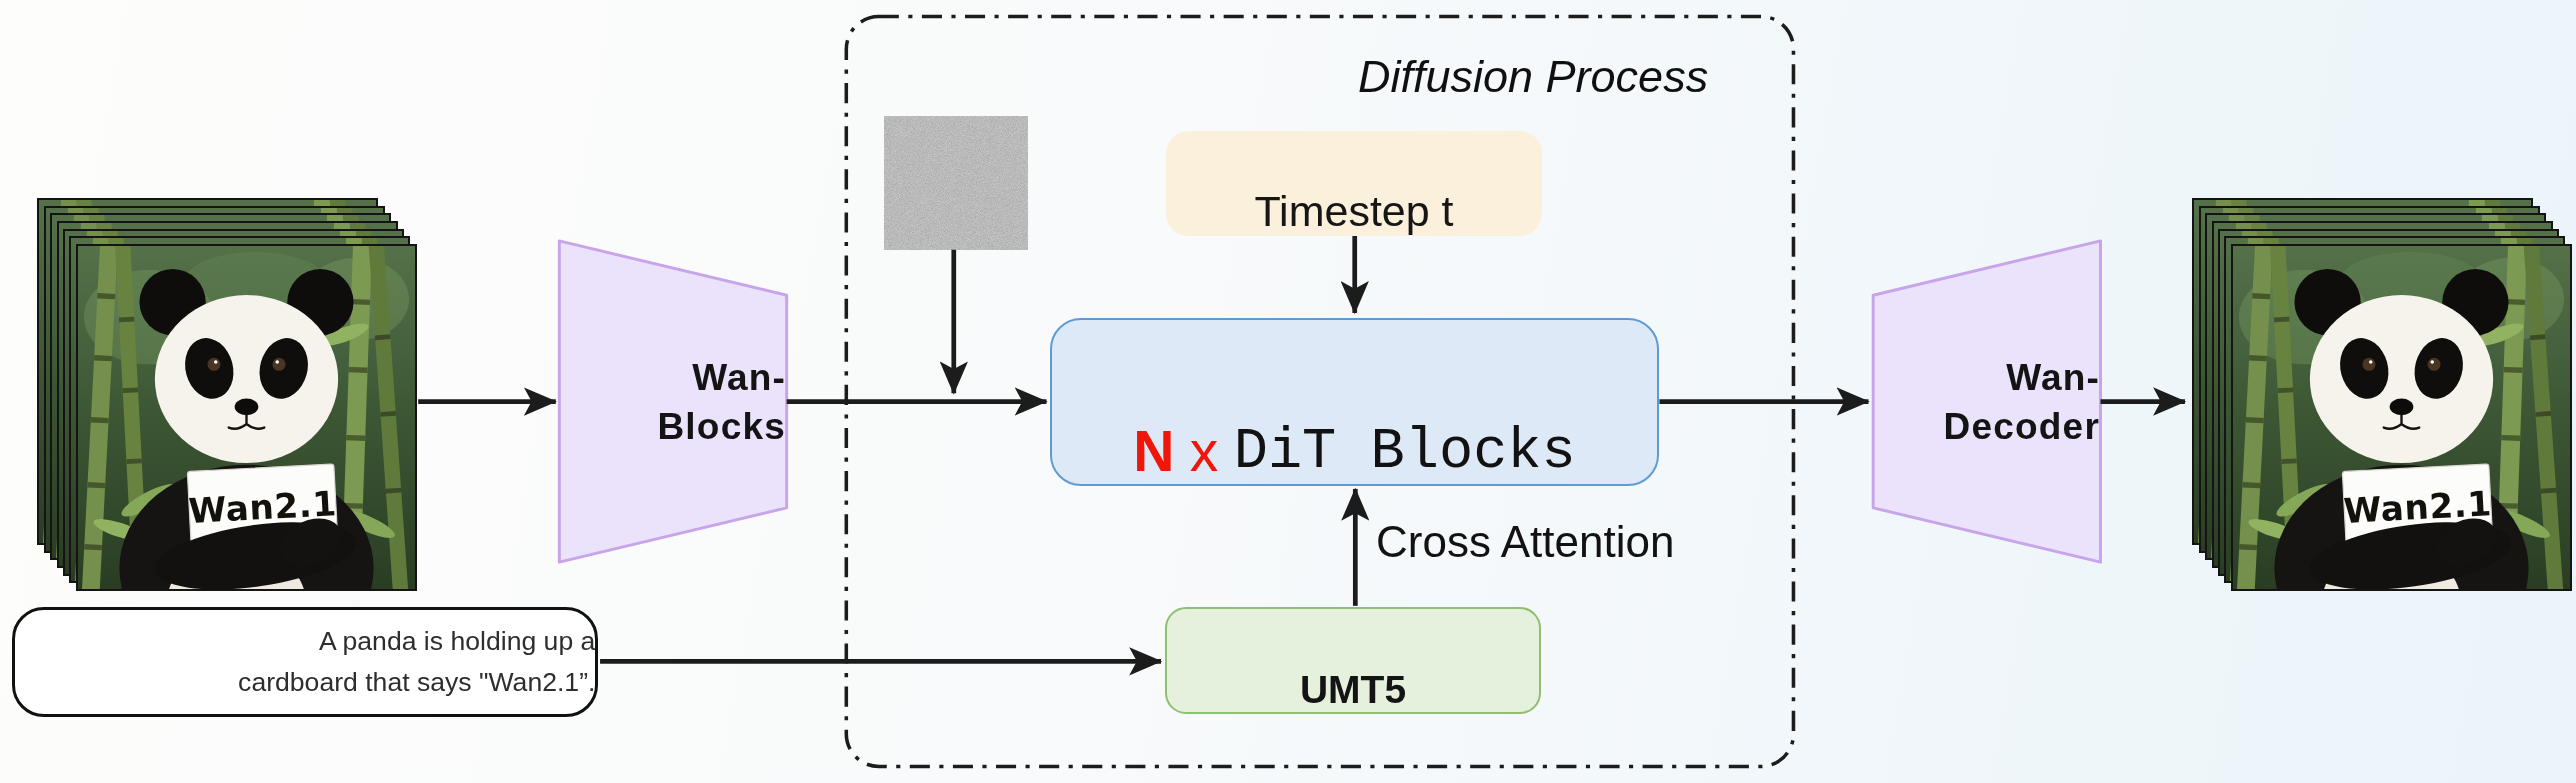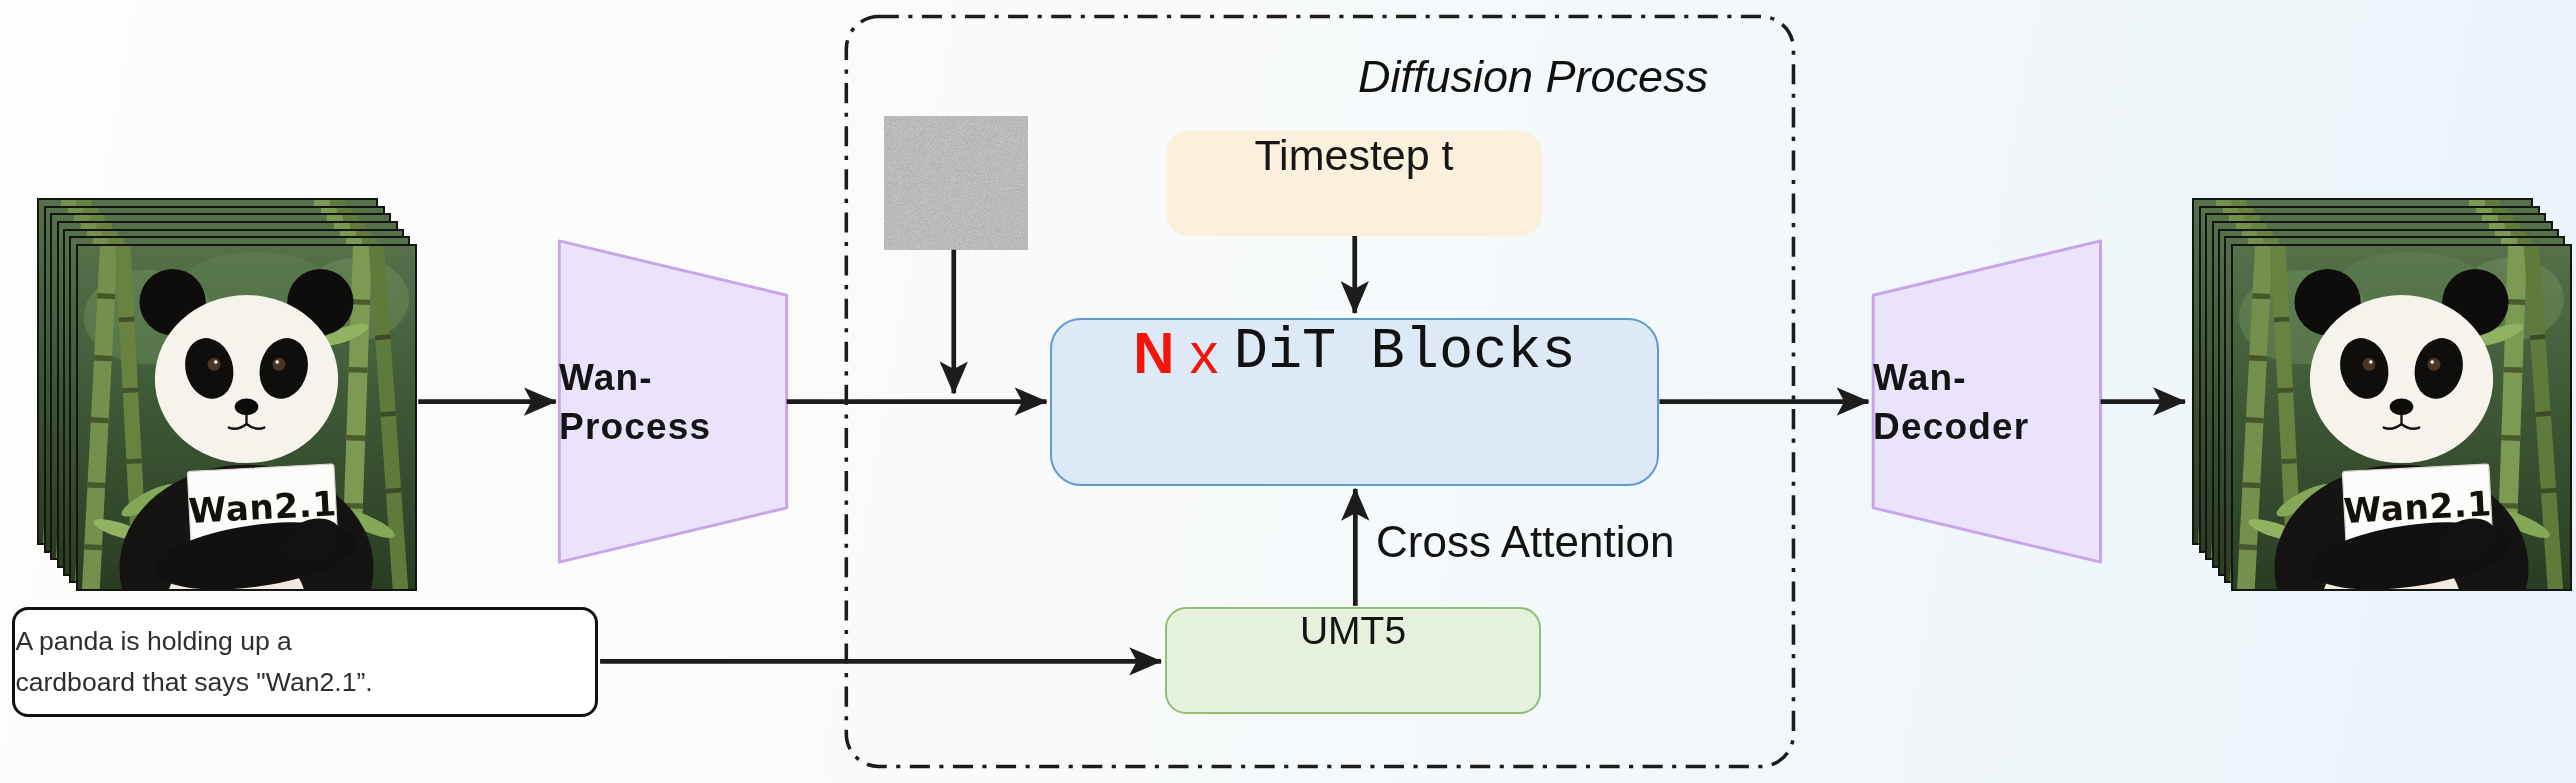--- a/index.html
+++ b/index.html
@@ -1,34 +1,34 @@
 <!DOCTYPE html>
 <html style="font-size:9.4px"><head>
 <meta charset="utf-8">
 <style>
   html,body{margin:0;padding:0;}
   body{font-family:"Liberation Sans",sans-serif;}
   #canvas{position:relative;width:2576px;height:783px;overflow:hidden;
           background:linear-gradient(100deg,#fdfdfb 0%,#f8fafb 45%,#eaf4fa 100%);}
   #diagram-svg{position:absolute;left:0;top:0;width:2576px;height:783px;}
   .abs{position:absolute;box-sizing:border-box;}
-  .flexc{display:flex;align-items:flex-start;justify-content:center;}
+  .flexc{display:flex;align-items:flex-end;justify-content:center;}
 
   
   .timestep-box{left:1166px;top:131px;width:376px;height:105px;background:#faf0db;border-radius:22.4px;
                 font-size:43px;color:#161616;}
   .dit-box{left:1050px;top:318px;width:609px;height:168px;background:#dde9f7;border:2.4px solid #5f9bd3;
            border-radius:31px;font-size:57px;color:#121212;}
   .dit-box .n{font-weight:bold;color:#f2150a;margin-right:15.4px;}
   .dit-box .x{color:#f2150a;margin-right:15.4px;}
   .dit-box .lbl{font-weight:500;font-family:Liberation Mono, monospace;}
   .umt5-box{left:1165px;top:607px;width:376px;height:107px;background:#e5f0dd;border:2.4px solid #8fbf72;
-            border-radius:21px;font-size:39px;color:#141414;}
+            border-radius:21px;font-size:39px;color:#141414;font-weight:bold;}
   .prompt-box{left:12.4px;top:607px;width:586px;height:110px;background:#ffffff;border:3.5px solid #111111;
-              border-radius:16px;font-size:26.6px;line-height:1.55;color:#2e2e2e;text-align:center;
+              border-radius:32px;font-size:26.6px;line-height:1.55;color:#2e2e2e;text-align:center;
               flex-direction:column;}
   .enc-label,.dec-label{width:227px;top:353px;height:99px;font-size:37px;line-height:1.3;color:#141414;
               text-align:center;letter-spacing:1.2px;flex-direction:column;font-weight:bold;}
   .enc-label{left:559px;}
   .dec-label{left:1873px;}
   .cross-label{left:1376px;top:517px;width:331px;font-size:44px;color:#121212;white-space:nowrap;}
   .diff-label{left:1358px;top:51px;width:425px;font-size:45px;font-style:italic;color:#101010;}
 
   
   .stack{position:absolute;width:381px;height:394px;}
@@ -237,21 +237,21 @@
     <span>UMT5</span>
   </div>
 
   <div class="abs flexc prompt-box">
     <div>A panda is holding up a</div>
     <div>cardboard that says "Wan2.1”.</div>
   </div>
 
   <div class="abs flexc enc-label">
     <div>Wan-</div>
-    <div>Process</div>
+    <div>Blocks</div>
   </div>
 
   <div class="abs flexc dec-label">
     <div>Wan-</div>
     <div>Decoder</div>
   </div>
 
 </div>
 
 

